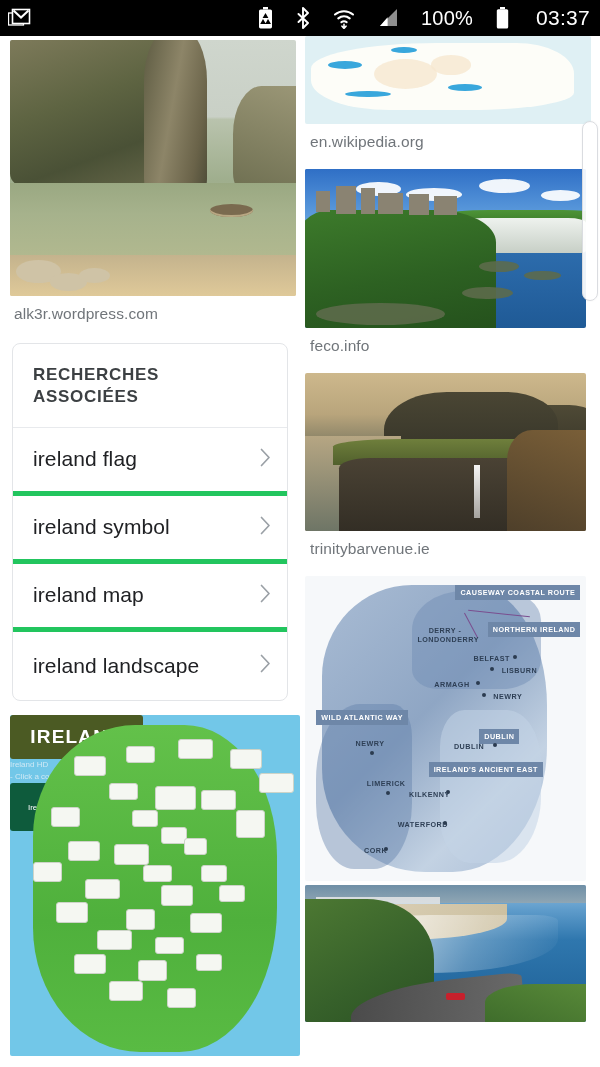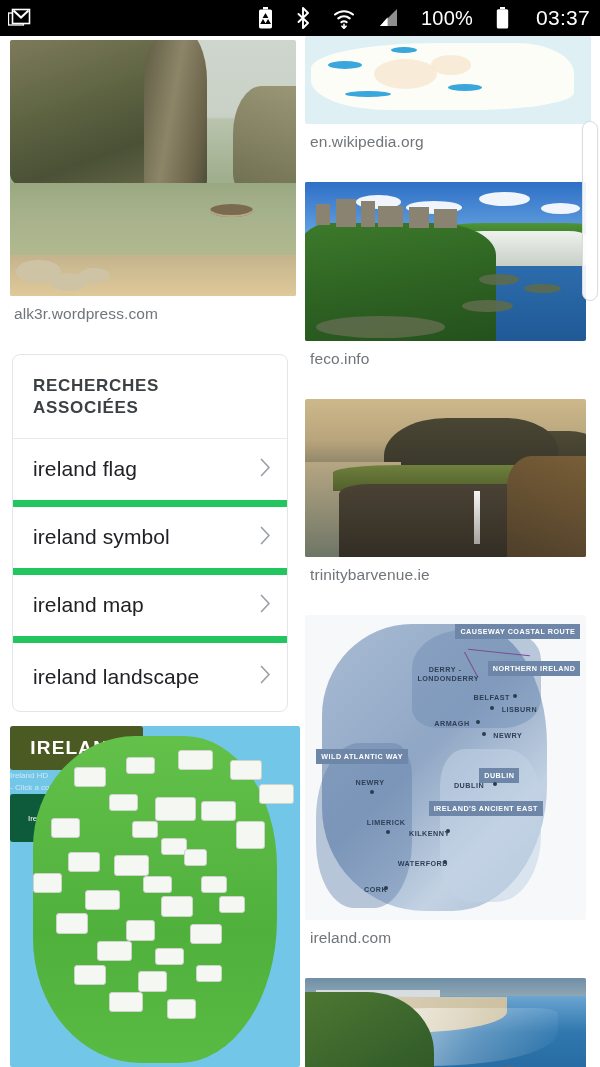--- a/index.html
+++ b/index.html
@@ -31,21 +31,21 @@
     position: absolute; top: 36px; left: 0;
     width: 600px; height: 1031px;
     background: #fff;
     display: flex;
     overflow: hidden;
   }
   .col { width: 300px; position: relative; }
   .col-left  { padding: 0 0 0 0; }
   .col-right { padding: 0 0 0 0; }
 
-  .tile { margin-bottom: 17px; }
+  .tile { margin-bottom: 4px; }
   .thumb {
     display: block;
     border-radius: 2px;
     background-size: cover;
     background-position: center;
     position: relative;
     overflow: hidden;
   }
   .src {
     font-size: 15.5px;
@@ -72,21 +72,21 @@
     color: #3c4043;
     letter-spacing: .7px;
     line-height: 1.32;
     border-bottom: 1px solid #e8eaed;
   }
   .related-item {
     display: flex; align-items: center;
     justify-content: space-between;
     padding: 0 16px 0 20px;
     height: 68px;
-    border-bottom: 7px solid #22c55e;
+    border-bottom: 5px solid #22c55e;
     cursor: pointer;
   }
   .related-item:last-child { border-bottom: none; }
   .related-label {
     font-size: 21px; color: #202124; letter-spacing: .1px;
   }
   .chev { color: #9aa0a6; flex: 0 0 auto; }
 
   
   .scrollbar-track {
@@ -562,21 +562,20 @@
         <div class="rdot" style="left:67%;top:54.8%;"></div>
         <div class="rcity" style="left:22%;top:66.5%;">LIMERICK</div>
         <div class="rdot" style="left:29%;top:70.5%;"></div>
         <div class="rcity" style="left:37%;top:70%;">KILKENNY</div>
         <div class="rdot" style="left:50%;top:70.3%;"></div>
         <div class="rcity" style="left:33%;top:80%;">WATERFORD</div>
         <div class="rdot" style="left:49%;top:80.3%;"></div>
         <div class="rcity" style="left:21%;top:88.5%;">CORK</div>
         <div class="rdot" style="left:28%;top:88.8%;"></div>
       </div>
-      <div class="src src-r">ireland.com</div>
     </div>
 
     <div class="tile">
       <div class="thumb roadscene" style="width:281px;height:137px;margin:0 0 0 5px;">
         <div class="sc farhill"></div>
         <div class="sc town"></div>
         <div class="sc beach"></div>
         <div class="sc surf"></div>
         <div class="sc greenL"></div>
         <div class="sc road"></div>

